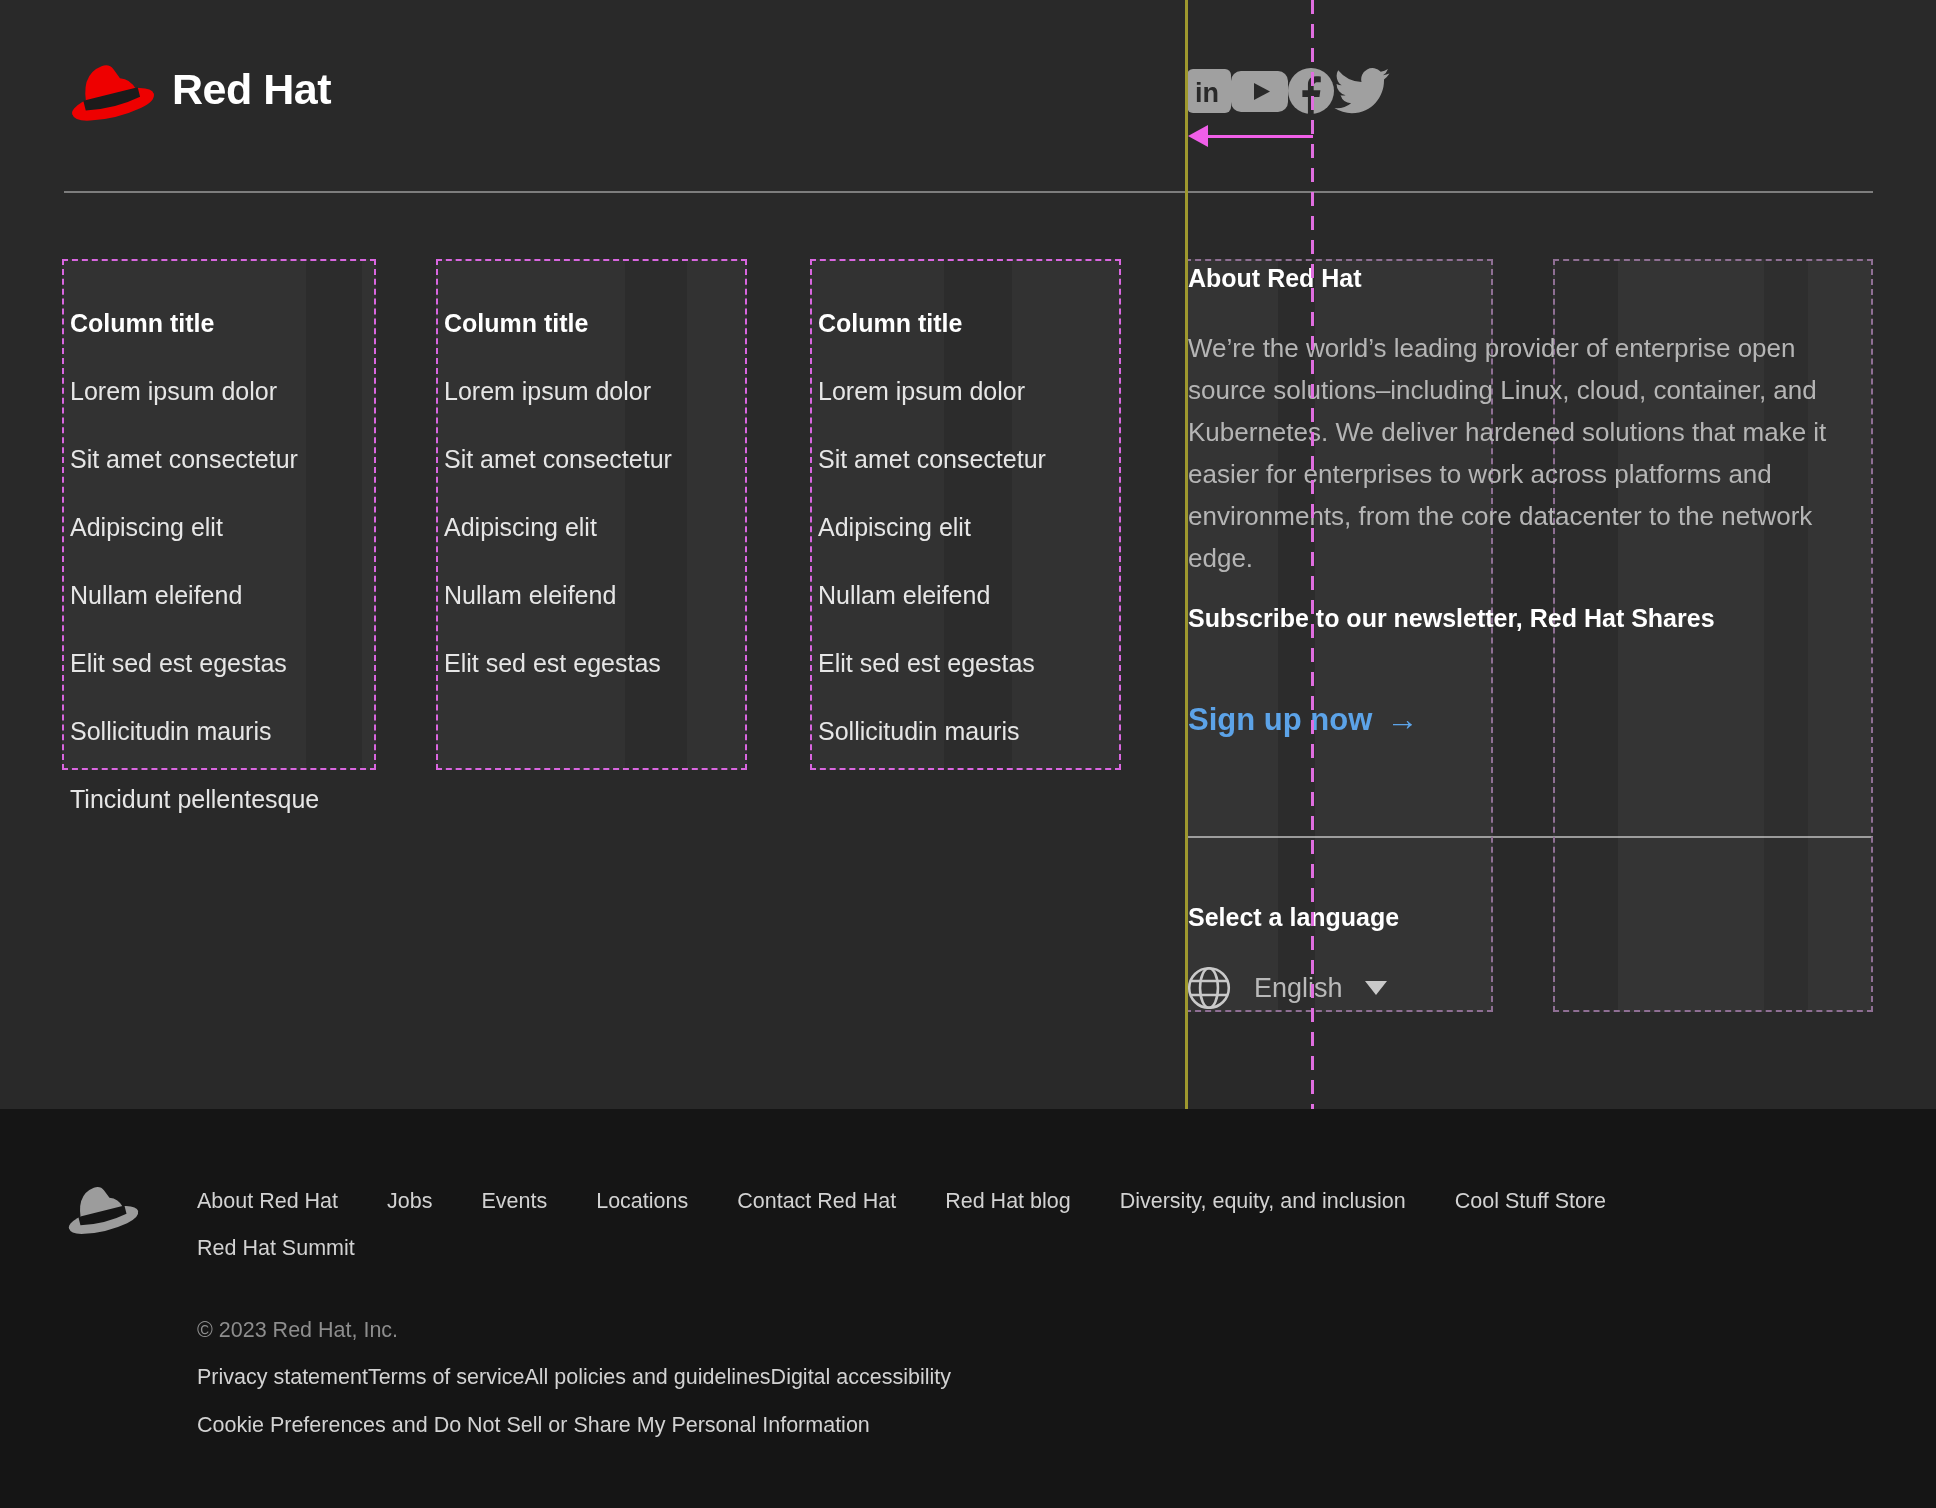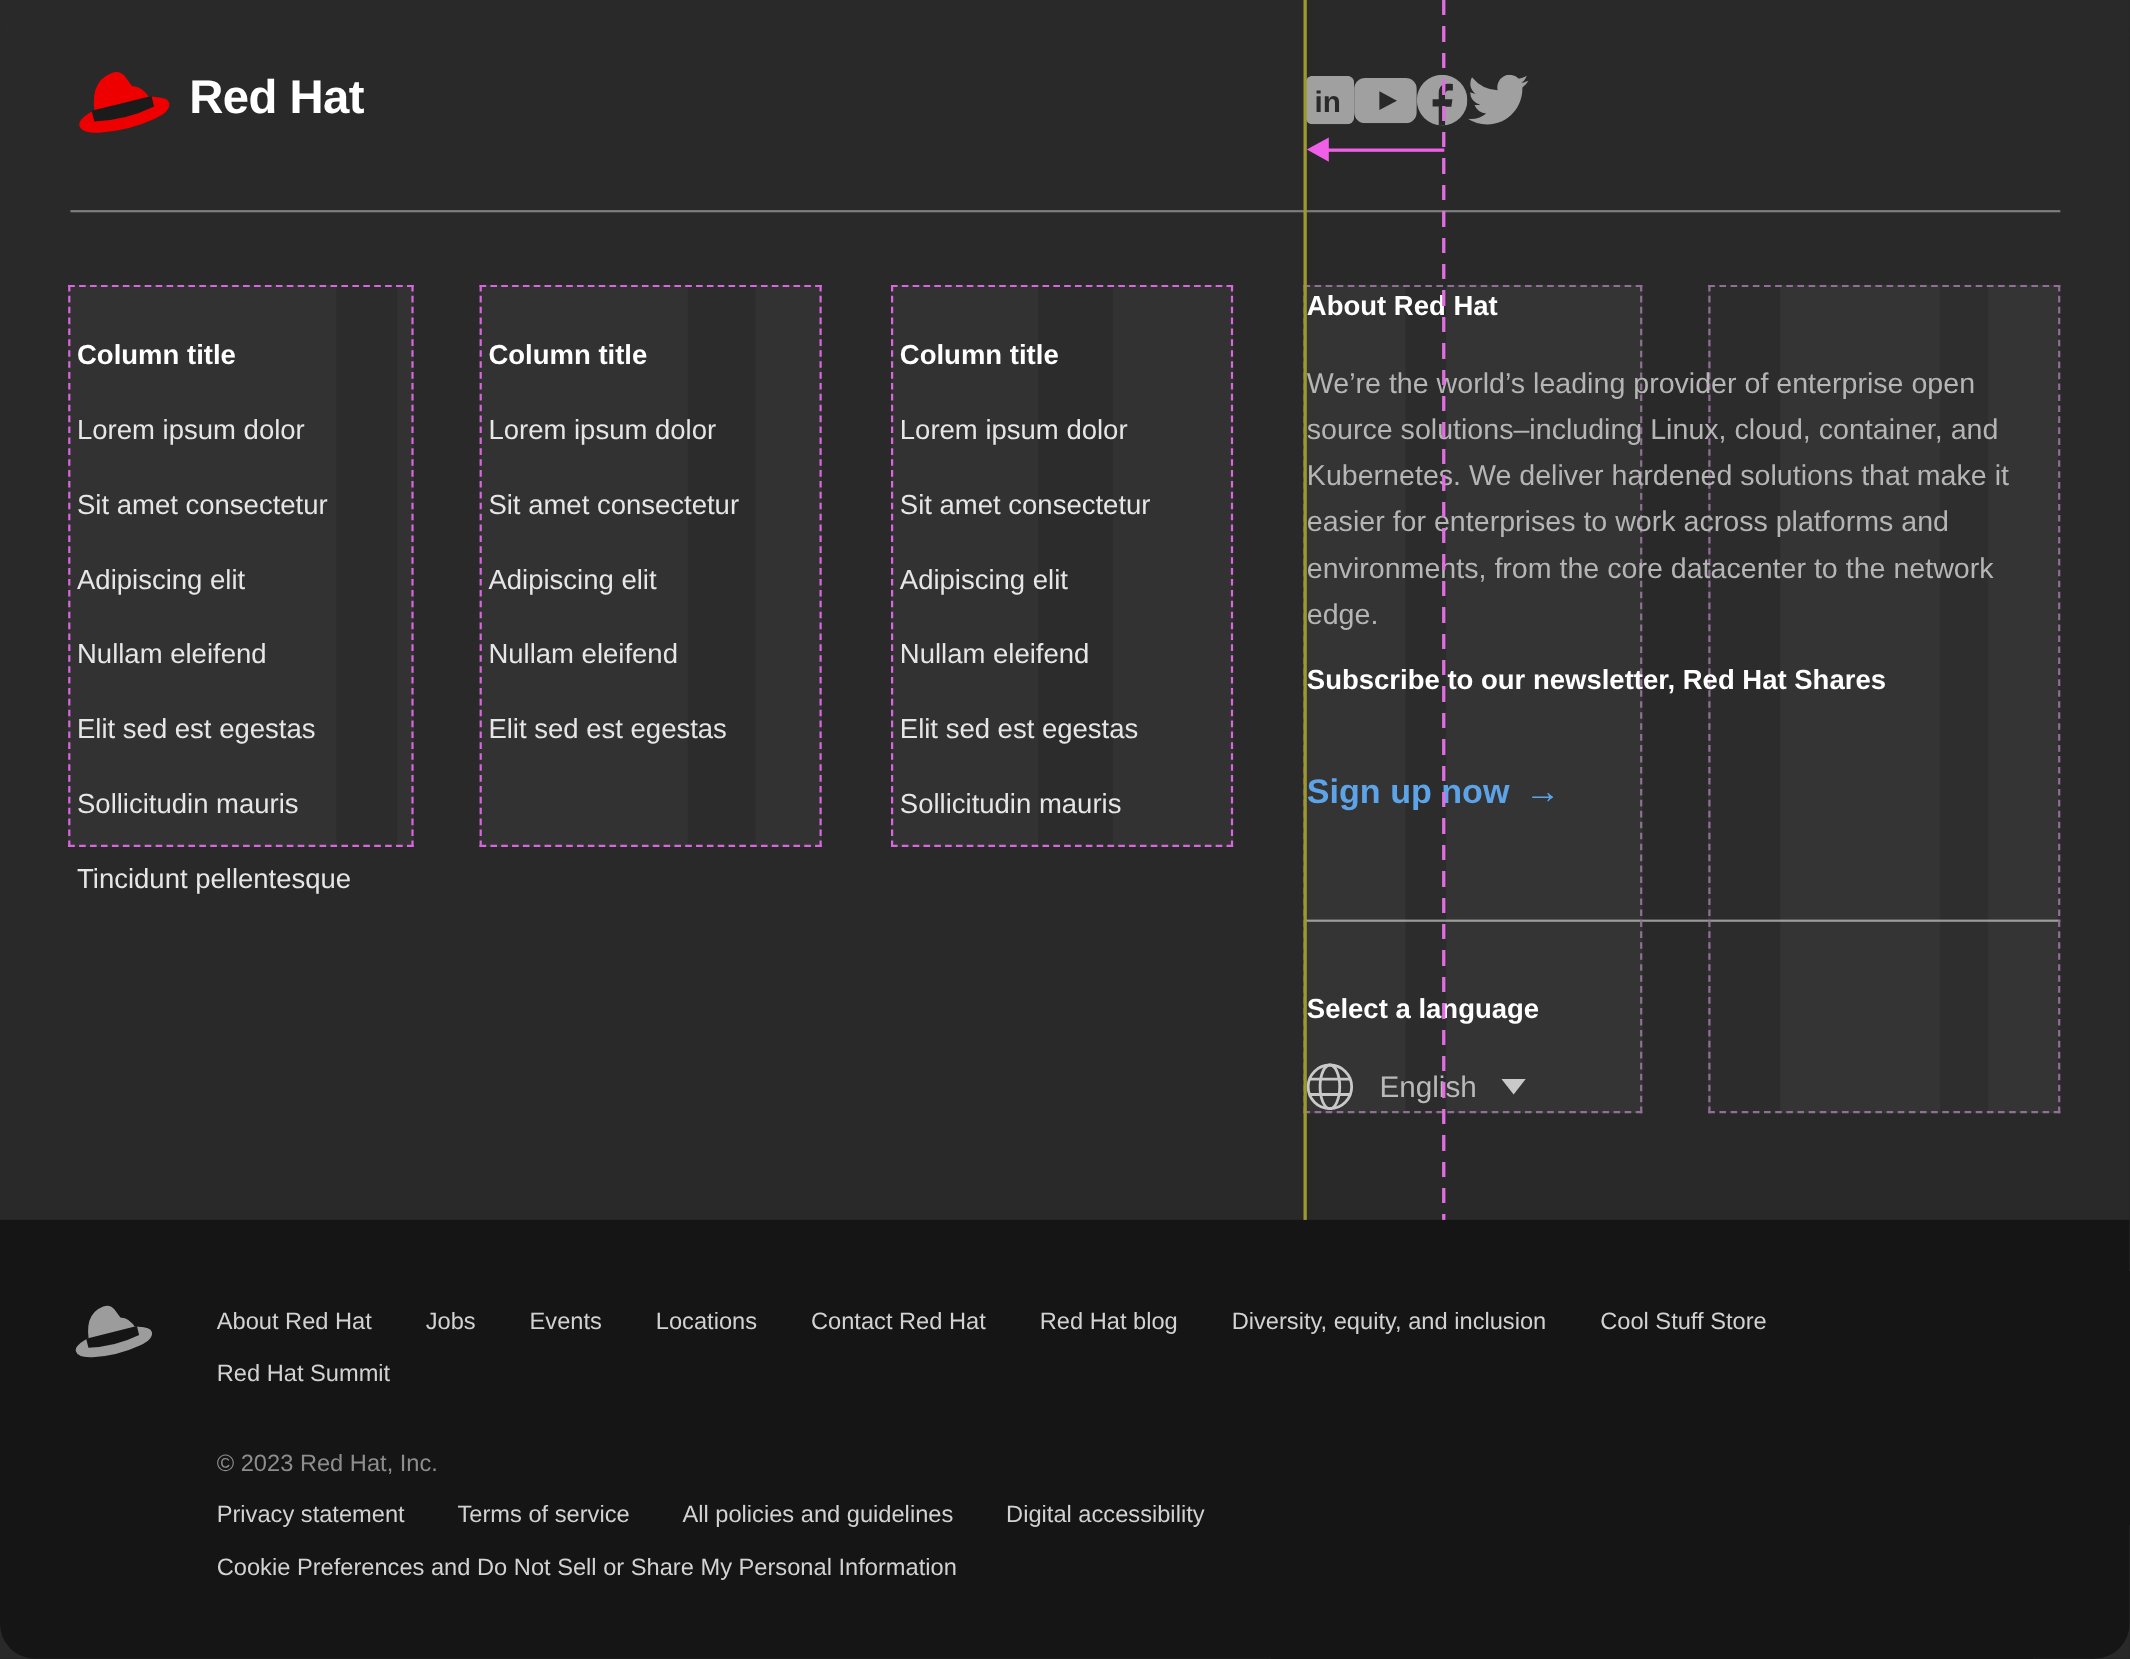--- a/index.html
+++ b/index.html
@@ -1,18 +1,17 @@
 <!DOCTYPE html>
 <html><head>
 <meta charset="utf-8">
 <style>
   html,body{margin:0;padding:0;background:#292929;}
   #page{position:relative;width:1936px;height:1508px;overflow:hidden;
         font-family:"Liberation Sans","DejaVu Sans",sans-serif;
-        border-radius:32px;
         -webkit-font-smoothing:antialiased;}
   
   #main{position:absolute;left:0;top:0;width:1936px;height:1109px;background:#292929;}
   
   .logo{position:absolute;left:64px;top:54px;display:flex;align-items:center;cursor:pointer;}
   .logo svg{width:92px;height:70px;}
   .logo-word{color:#ffffff;font-size:43px;font-weight:700;letter-spacing:-0.5px;margin-left:16px;}
   
   .social-row{position:absolute;left:1187px;top:68px;display:flex;align-items:center;}
   .social-row a{display:block;line-height:0;}
@@ -51,21 +50,21 @@
          background:repeating-linear-gradient(to bottom,#e06ee0 0 14px,transparent 14px 24px);}
   .m-arrow-line{position:absolute;left:1205px;top:135px;width:108px;height:3px;background:#f05fe8;z-index:7;}
   .m-arrow-head{position:absolute;left:1188px;top:125px;width:0;height:0;z-index:7;
                 border-top:11px solid transparent;border-bottom:11px solid transparent;border-right:20px solid #f05fe8;}
   
   #footer{position:absolute;left:0;top:1109px;width:1936px;height:399px;background:#151515;}
   .f-hat{position:absolute;left:62px;top:64px;width:78px;height:68px;}
   .f-nav{position:absolute;left:197px;top:80px;width:1570px;display:flex;flex-wrap:wrap;column-gap:49px;row-gap:23px;}
   .f-nav a{color:#d2d2d2;font-size:21.5px;line-height:24px;text-decoration:none;white-space:nowrap;cursor:pointer;}
   .f-copy{position:absolute;left:197px;top:209px;color:#8d8d8d;font-size:21.5px;}
-  .f-legal{position:absolute;left:197px;top:256px;display:flex;column-gap:48px;}
+  .f-legal{position:absolute;left:197px;top:256px;display:flex;}
   .f-legal a{color:#d2d2d2;font-size:21.5px;text-decoration:none;white-space:nowrap;cursor:pointer;}
   .f-cookie{position:absolute;left:197px;top:304px;color:#d2d2d2;font-size:21.5px;text-decoration:none;display:block;cursor:pointer;}
 </style>
 </head>
 <body>
 
 <div id="page">
   <div id="main">
 
     <div class="logo">

